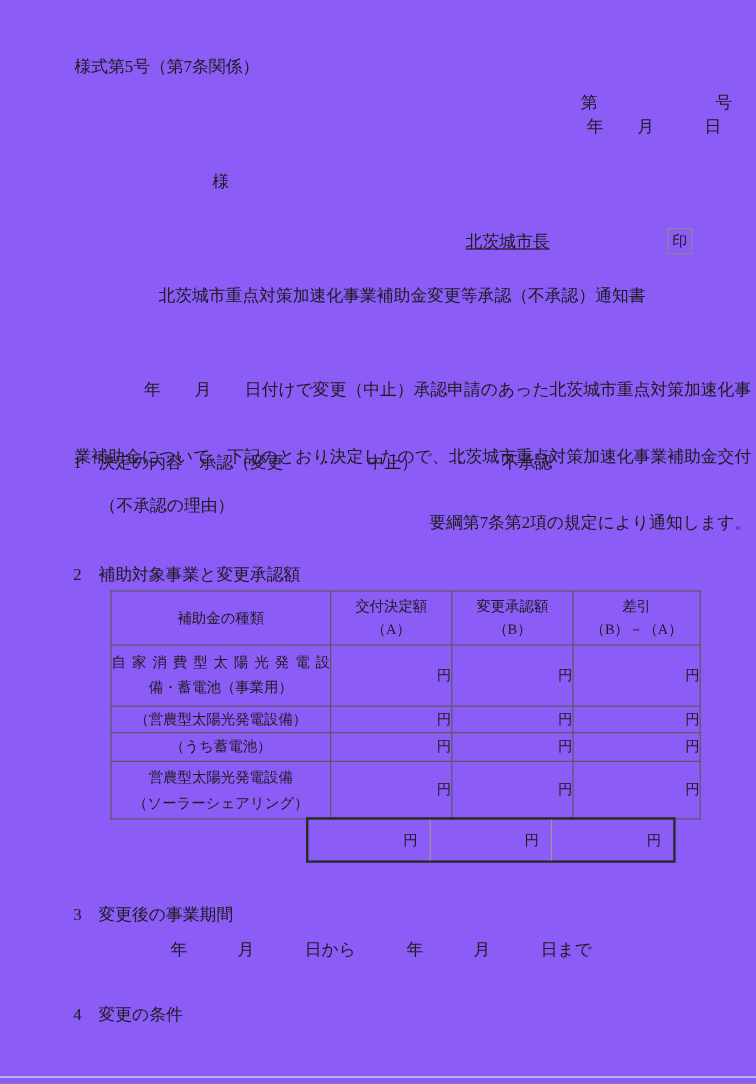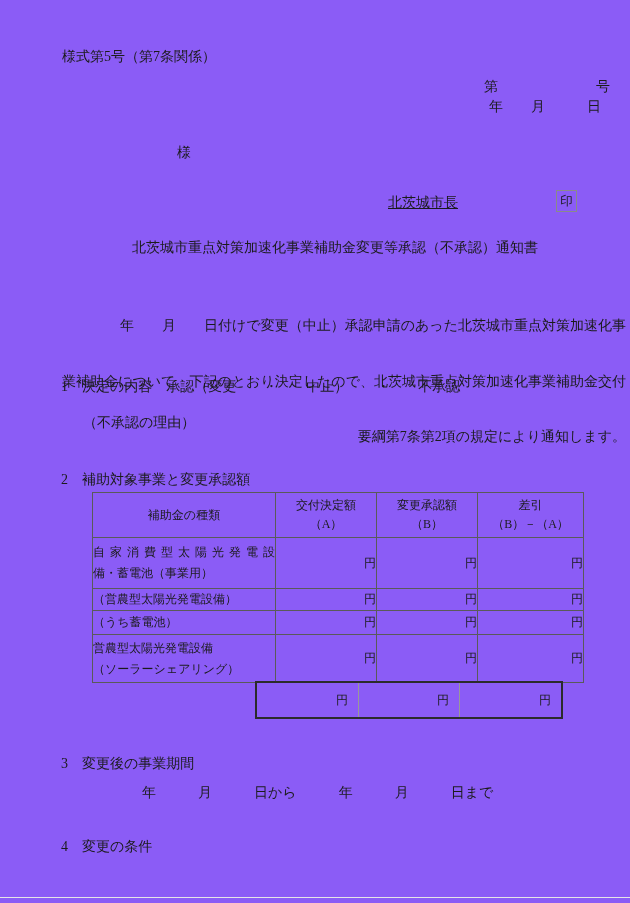--- a/index.html
+++ b/index.html
@@ -49,21 +49,21 @@
   }
   table.tbl{border:1.5px solid #404040;}
   col.c1{width:183px;}col.c2{width:101px;}col.c3{width:101px;}col.c4{width:106px;}
   tr.hdr{height:45px;}
   tr.r1{height:51px;}
   tr.r2{height:21px;}
   tr.r3{height:24px;padding-left:42px;}
   tr.r4{height:48px;}
   .hcell{text-align:center;line-height:19px;}
   .lblcell{padding:0 6px;}
-  .lblcell .cl{line-height:21px;white-space:nowrap;}
+  .lblcell .cl{line-height:21px;white-space:nowrap;text-align:center;}
   .cl.justify-line{text-align:justify;text-align-last:justify;white-space:normal;}
   .amt{text-align:right;padding-right:10px;}
 
   
   .total-label{
     left:72px;top:681px;width:175px;height:38px;
     line-height:38px;text-align:right;font-size:12.5px;
   }
   .total-box{
     position:absolute;left:255px;top:681px;width:308px;height:38px;

